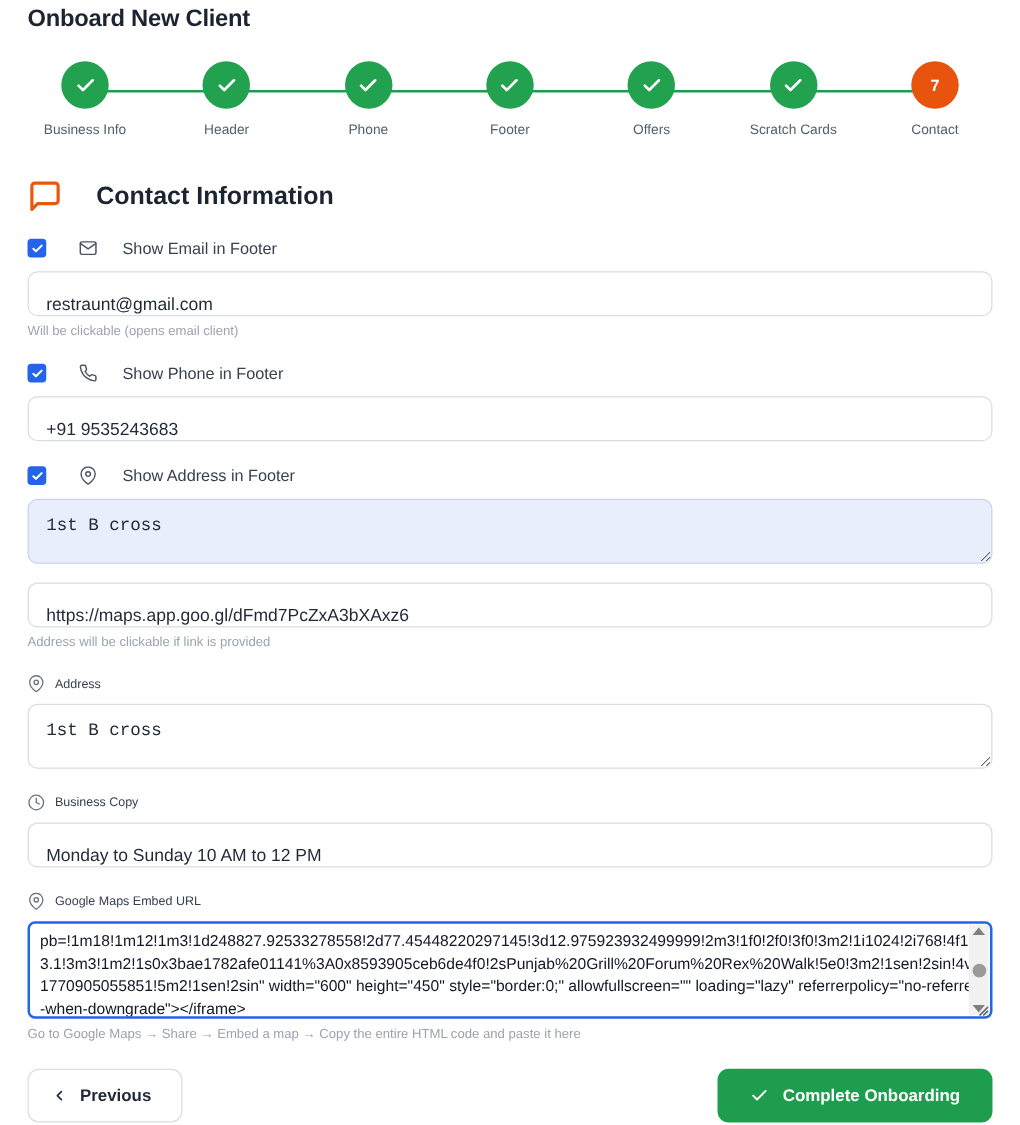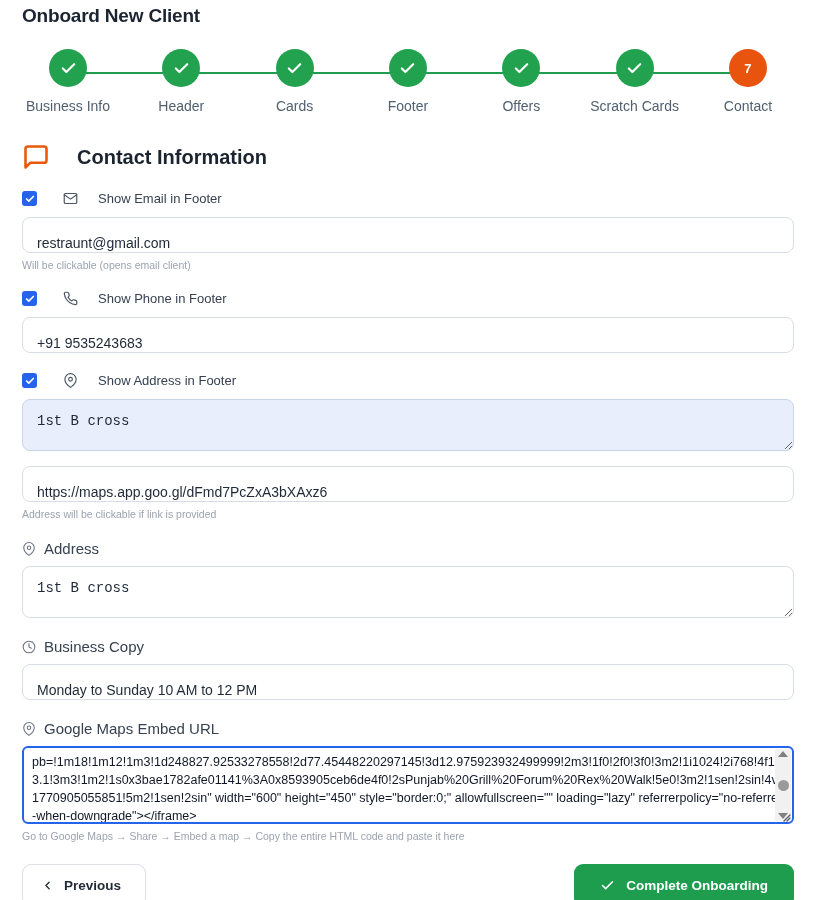--- a/index.html
+++ b/index.html
@@ -61,21 +61,21 @@
     align-items: center;
     justify-content: center;
     color: #ffffff;
     font-size: 13px;
     font-weight: bold;
   }
   .step-circle.current { background: #e8530e; }
   .step-circle svg { display:block; }
   .step-label {
     margin-top: 11px;
-    font-size: 14px;
+    font-size: 11px;
     color: #51606f;
     white-space: nowrap;
   }
 
   
   .section-head {
     display: flex;
     align-items: center;
     gap: 27px;
     margin-top: 18px;
@@ -113,21 +113,21 @@
     color: #374151;
   }
 
   .lbl-row {
     display: flex;
     align-items: center;
     gap: 8px;
     margin-bottom: 9px;
   }
   .lbl-row .mini-icon { margin-left: 0; color:#6b7280; }
-  .lbl-text { font-size: 15px; color: #374151; }
+  .lbl-text { font-size: 10px; color: #374151; }
 
   input.txt, textarea.ta {
     display: block;
     width: 100%;
     font-family: "Liberation Sans", sans-serif;
     font-size: 14px;
     color: #1f2937;
     background: #ffffff;
     border: 1px solid #d8dde5;
     border-radius: 8px;
@@ -256,21 +256,21 @@
         </div>
         <div class="step-label">Header</div>
       </div>
 
       <div class="step">
         <div class="step-circle">
           <svg width="17" height="17" viewBox="0 0 24 24" fill="none" stroke="#ffffff" stroke-width="3" stroke-linecap="round" stroke-linejoin="round">
               <polyline points="20 6 9 17 4 12"></polyline>
             </svg>
         </div>
-        <div class="step-label">Cards</div>
+        <div class="step-label">Phone</div>
       </div>
 
       <div class="step">
         <div class="step-circle">
           <svg width="17" height="17" viewBox="0 0 24 24" fill="none" stroke="#ffffff" stroke-width="3" stroke-linecap="round" stroke-linejoin="round">
               <polyline points="20 6 9 17 4 12"></polyline>
             </svg>
         </div>
         <div class="step-label">Footer</div>
       </div>

